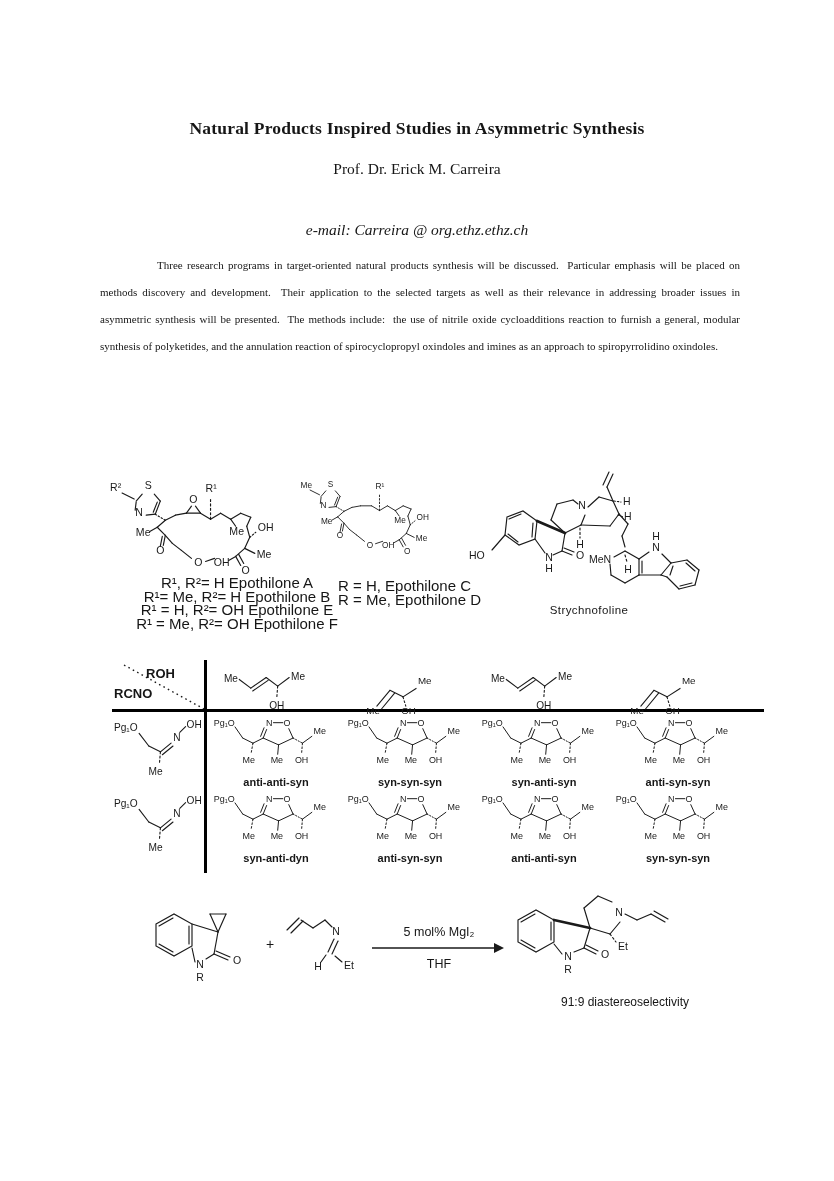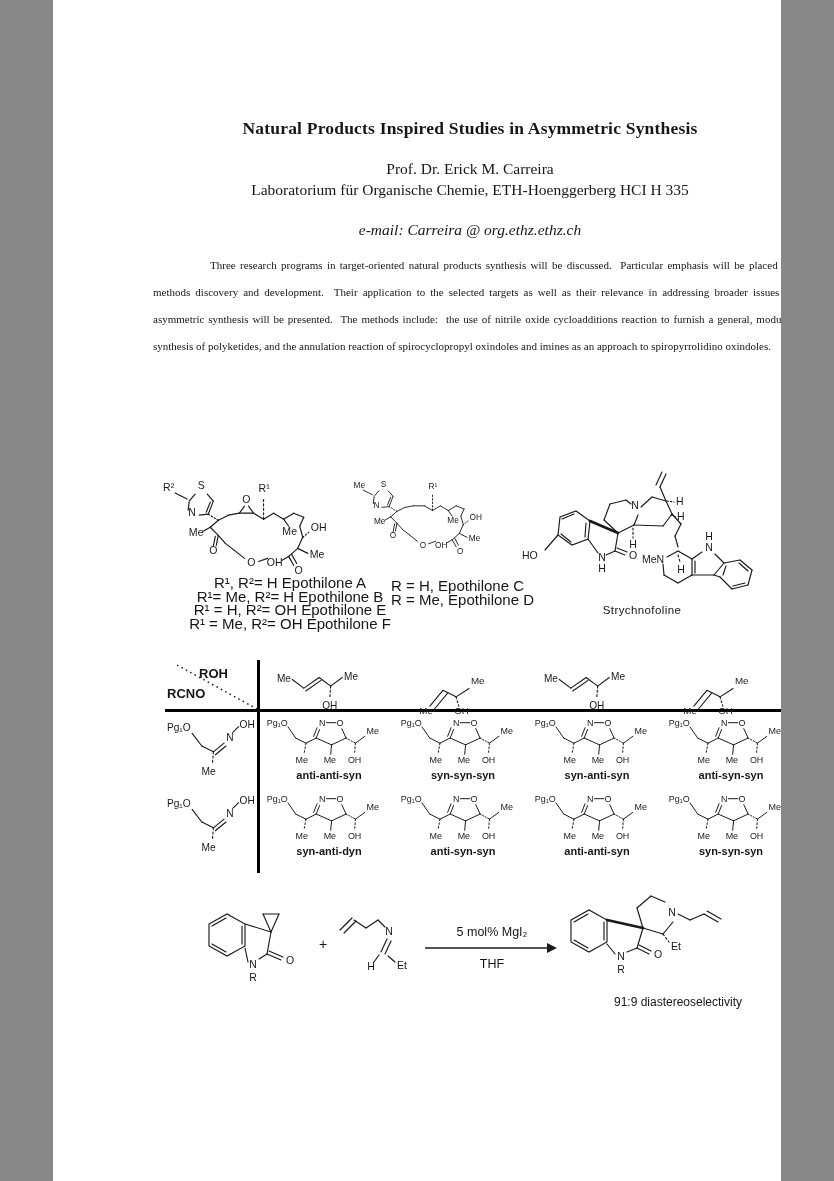--- a/index.html
+++ b/index.html
@@ -1,16 +1,16 @@
 <!DOCTYPE html>
 <html><head>
 <meta charset="utf-8">
 <style>
   html,body{margin:0;padding:0;background:#888;}
-  .page{position:relative;width:728px;height:1181px;background:#fff;margin:0 auto;
+  .page{position:relative;width:834px;height:1181px;background:#fff;margin:0 auto;
         font-family:"Liberation Serif",serif;color:#161616;overflow:hidden;}
   .abs{position:absolute;}
   .sans{font-family:"Liberation Sans",sans-serif;}
   .center{text-align:center;}
   .title{left:0;top:118px;width:834px;font-size:17.5px;font-weight:bold;letter-spacing:.2px;}
   .authline{left:0;width:834px;font-size:15.5px;}
   .italic{font-style:italic;}
   .abstract{left:100px;top:252px;width:640px;font-size:11px;line-height:27px;
             text-align:justify;text-indent:57px;white-space:pre-wrap;}
   .fig{position:absolute;}
@@ -18,34 +18,33 @@
   svg text{font-family:"Liberation Sans",sans-serif;font-size:10.5px;fill:#1a1a1a;}
   .bd{stroke:#1a1a1a;stroke-width:1.15;fill:none;stroke-linecap:round;}
   .bold-bd{stroke:#1a1a1a;stroke-width:2.8;fill:none;stroke-linecap:round;}
   .dsh{stroke-dasharray:2,2.4;}
   .hsh{stroke-dasharray:1.4,2;}
   .variants{font-size:15px;line-height:13.6px;}
   .hline,.vline{background:#000;}
   .matrix-label{font-weight:bold;font-size:13px;}
   .cell{position:absolute;width:132px;display:flex;flex-direction:column;align-items:center;}
   .cell svg{width:128px;height:auto;}
-  .cell-label{font-family:"Liberation Sans",sans-serif;font-weight:bold;font-size:11px;margin-top:1px;}
+  .cell-label{font-family:"Liberation Sans",sans-serif;font-weight:bold;font-size:11px;margin-top:8px;}
   .rowhead svg,.colhead svg{display:block;}
   .cond{font-size:12.5px;text-align:center;}
   .caption{font-size:12px;text-align:center;}
   .strych-cap{font-size:11.5px;letter-spacing:.4px;}
 </style>
 </head>
 <body>
 
 <div class="page">
 
   <div class="abs title center">Natural Products Inspired Studies in Asymmetric Synthesis</div>
   <div class="abs authline center" style="top:160px">Prof. Dr. Erick M. Carreira</div>
-  <div class="abs authline center" style="top:181px">Laboratorium für Organische Chemie, ETH-Hoenggerberg HCI H 335</div>
   <div class="abs authline center italic" style="top:221px">e-mail:  Carreira @ org.ethz.ethz.ch</div>
 
   <p class="abs abstract" style="margin:0">Three research programs in target-oriented natural products synthesis will be discussed.  Particular emphasis will be placed on methods discovery and development.  Their application to the selected targets as well as their relevance in addressing broader issues in asymmetric synthesis will be presented.  The methods include:  the use of nitrile oxide cycloadditions reaction to furnish a general, modular synthesis of polyketides, and the annulation reaction of spirocyclopropyl oxindoles and imines as an approach to spiropyrrolidino oxindoles.</p>
 
   <div class="fig" style="left:108px;top:479px;width:186px">
   <svg viewBox="0 0 185 98">
     <text x="2" y="12">R²</text>
     <line class="bd" x1="14" y1="14" x2="26" y2="20"></line>
     <text x="40" y="10" text-anchor="middle">S</text>
     <text x="31" y="37" text-anchor="middle">N</text>

